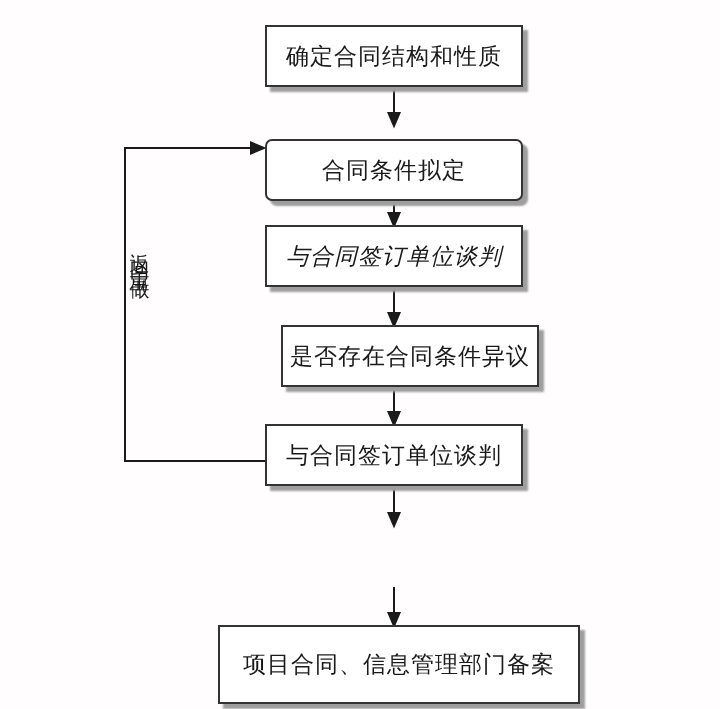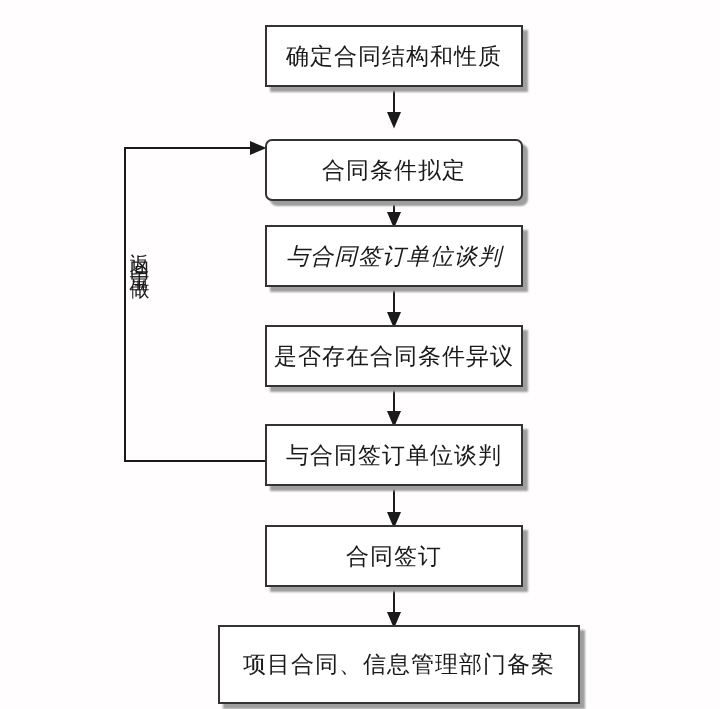--- a/index.html
+++ b/index.html
@@ -40,21 +40,21 @@
   }
   .node-1, .node-2, .node-3, .node-4, .node-5, .node-6 {
     left: 265px;
     width: 258px;
     height: 62px;
     align-items: center;
   }
   .node-1 { top: 25px; }
   .node-2 { top: 139px; border-radius: 7px; }
   .node-3 { top: 225px; font-style: italic; }
-  .node-4 { top: 325px; }
+  .node-4 { top: 325px; margin-left: 16px; }
   .node-5 { top: 424px; }
   .node-6 { top: 525px; }
   .node-7 {
     left: 218px;
     top: 625px;
     width: 362px;
     height: 79px;
   }
   .loop-label {
     position: absolute;
@@ -121,23 +121,20 @@
   </div>
 
   <div class="node node-4">
     <span>是否存在合同条件异议</span>
   </div>
 
   <div class="node node-5">
     <span>与合同签订单位谈判</span>
   </div>
 
-  <div class="node node-6">
-    <span>合同签订</span>
-  </div>
 
   <div class="node node-7">
     <span>项目合同、信息管理部门备案</span>
   </div>
 
   <div class="loop-label">返回重做</div>
 
 </div>
 
 </body></html>

